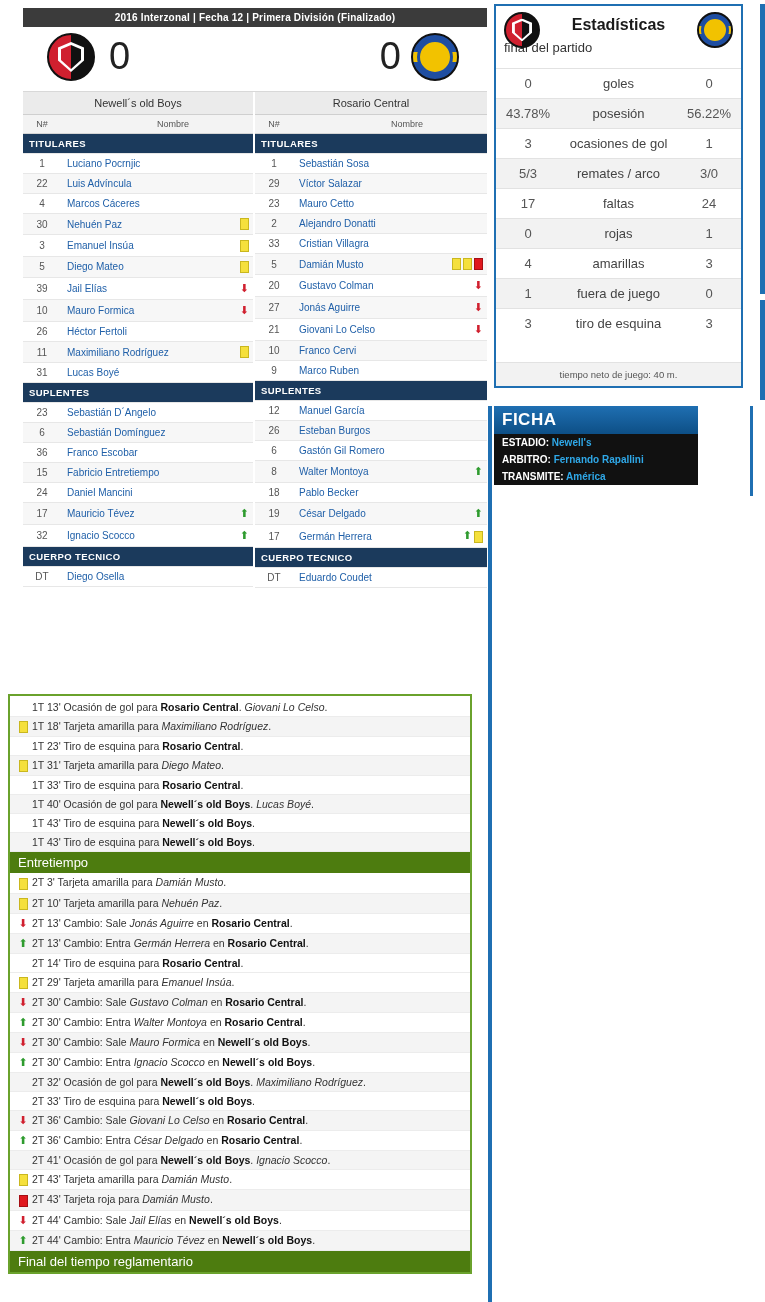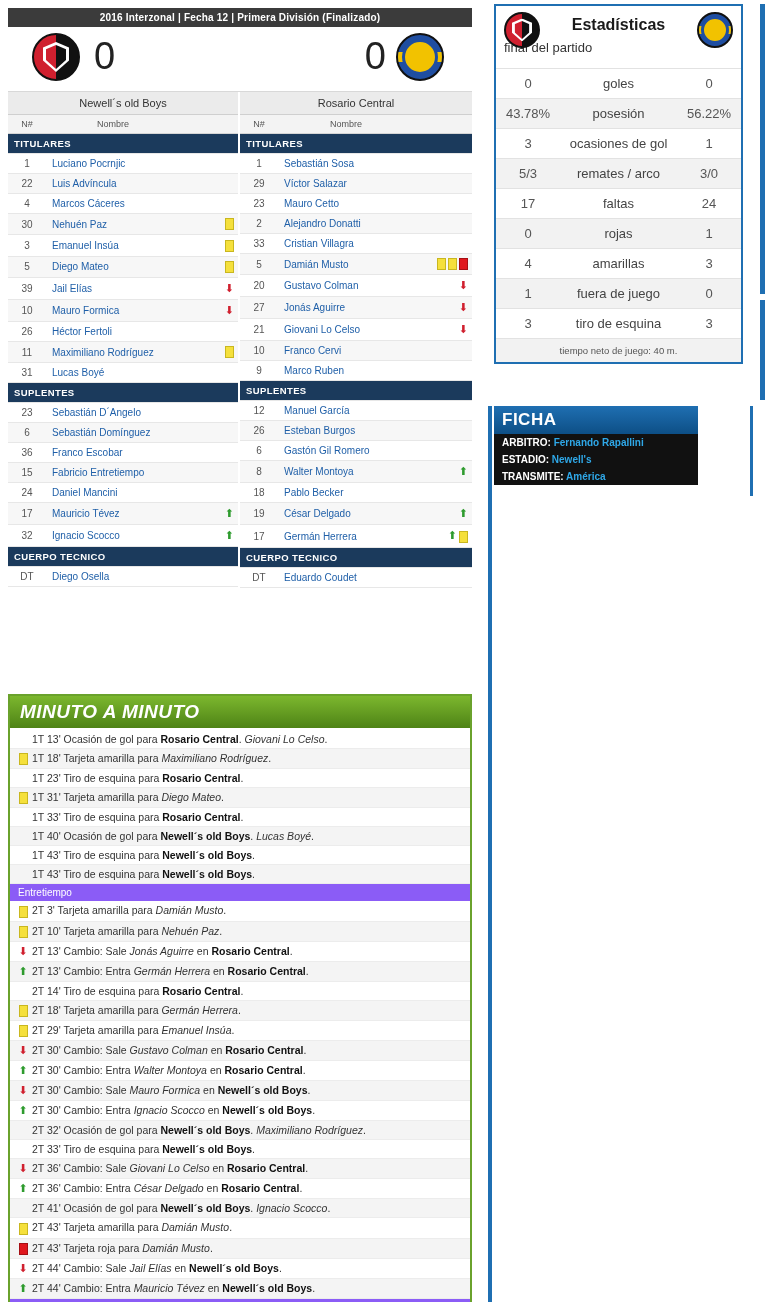--- a/index.html
+++ b/index.html
@@ -1,19 +1,19 @@
 <!DOCTYPE html>
 <html><head>
 <meta charset="utf-8">
 <style>
   html,body{margin:0;padding:0;background:#ffffff;}
   body{font-family:"Liberation Sans",sans-serif;width:765px;height:1302px;position:relative;font-size:11px;color:#222;}
 
   
-  #match-panel{position:absolute;left:8px;top:8px;width:464px;}
+  #match-panel{position:absolute;left:23px;top:8px;width:464px;}
   .match-header{background:#3b3b3b;color:#ffffff;text-align:center;font-size:10px;font-weight:bold;padding:4px 0;letter-spacing:0.2px;}
   .score-strip{background:#ffffff;height:64px;position:relative;}
   .crest{position:absolute;top:6px;width:52px;height:52px;}
   .crest.left{left:24px;}
   .crest.right{right:24px;}
   .crest-circle{width:48px;height:48px;border-radius:50%;position:relative;overflow:hidden;border:2px solid #111;box-sizing:border-box;}
   .nob-crest{background:linear-gradient(90deg,#d0202f 0 50%, #111 50% 100%);}
   .nob-crest .inner{position:absolute;left:50%;top:50%;transform:translate(-50%,-50%);width:26px;height:30px;background:#ffffff;clip-path:polygon(50% 0,100% 18%,100% 62%,50% 100%,0 62%,0 18%);}
   .nob-crest .inner2{position:absolute;left:50%;top:50%;transform:translate(-50%,-50%);width:20px;height:24px;background:linear-gradient(90deg,#d0202f 0 50%, #111 50% 100%);clip-path:polygon(50% 0,100% 18%,100% 62%,50% 100%,0 62%,0 18%);}
   .cara-crest{background:radial-gradient(circle at 50% 50%, #f2c200 0 38%, #1f4ea1 38% 100%);}
@@ -21,21 +21,21 @@
   .cara-crest .ring{position:absolute;left:50%;top:50%;transform:translate(-50%,-50%);width:30px;height:30px;border-radius:50%;border:3px solid #1f4ea1;background:#f2c200;}
   .score{position:absolute;top:8px;font-size:38px;color:#222;font-weight:500;}
   .score.left{left:86px;}
   .score.right{right:86px;}
 
   .teams-row{display:flex;border-top:1px solid #d8d8d8;}
   .team-col{width:50%;box-sizing:border-box;}
   .team-col.left{border-right:2px solid #ffffff;}
   .team-name{background:#ebebeb;text-align:center;font-size:11px;padding:5px 0;color:#333;border-bottom:1px solid #cfcfcf;}
   table.lineup{width:100%;border-collapse:collapse;table-layout:fixed;background:#ffffff;}
-  table.lineup th{background:#f3f3f3;color:#555;font-size:9px;font-weight:normal;text-align:center;padding:4px 6px;border-bottom:1px solid #d5d5d5;}
+  table.lineup th{background:#f3f3f3;color:#555;font-size:9px;font-weight:normal;text-align:right;padding:4px 6px;border-bottom:1px solid #d5d5d5;}
   table.lineup th.num{width:26px;text-align:center;}
   table.lineup td{font-size:10px;padding:4px 6px;border-bottom:1px solid #e7e7e7;color:#1f5fa8;}
   table.lineup td.num{width:26px;text-align:center;color:#555;}
   table.lineup td.icons{width:46px;text-align:right;white-space:nowrap;padding-right:4px;}
   tr.section td{background:#1b3a5c;color:#ffffff;font-weight:bold;font-size:9.5px;letter-spacing:0.4px;padding:4px 6px;}
   tr.alt td{background:#f7f7f7;}
   .ycard{display:inline-block;width:7px;height:10px;background:#f5e03c;border:1px solid #c9b71f;vertical-align:middle;margin-left:2px;}
   .rcard{display:inline-block;width:7px;height:10px;background:#e0181e;border:1px solid #a50f14;vertical-align:middle;margin-left:2px;}
   .arrow-down{color:#d0202f;font-size:11px;margin-left:2px;}
   .arrow-up{color:#2e9b2e;font-size:11px;margin-left:2px;}
@@ -45,21 +45,21 @@
   .stats-top{background:#ffffff;padding:6px 8px 2px 8px;position:relative;height:62px;box-sizing:border-box;}
   .stats-title{text-align:center;font-size:16px;font-weight:bold;color:#1a1a1a;padding-top:4px;}
   .stats-sub{text-align:left;font-size:13px;color:#333;padding-top:6px;}
   .mini-crest{position:absolute;top:6px;width:36px;height:36px;border-radius:50%;border:2px solid #111;box-sizing:border-box;overflow:hidden;}
   .mini-crest.l{left:8px;}
   .mini-crest.r{right:8px;}
   .stat-row{display:flex;align-items:center;font-size:13px;color:#444;border-top:1px solid #e2e2e2;padding:7px 6px;}
   .stat-row.alt{background:#f2f2f2;}
   .stat-v{width:52px;text-align:center;color:#555;}
   .stat-l{flex:1;text-align:center;}
-  .stats-foot{background:#f2f2f2;text-align:center;font-size:9.5px;color:#555;padding:6px 0;border-top:1px solid #e2e2e2;}
+  .stats-foot{background:#f2f2f2;text-align:center;font-size:9.5px;color:#555;padding:6px 0;border-top:1px solid #e2e2e2;margin-top:24px;}
 
   
   #ficha-panel{position:absolute;left:494px;top:406px;width:204px;background:#111111;color:#ffffff;}
   .ficha-head{background:linear-gradient(180deg,#1f6fb2,#0d4f86);font-size:17px;font-weight:bold;padding:4px 8px;letter-spacing:0.5px;}
   .ficha-row{font-size:10px;padding:3px 8px;font-weight:bold;}
   .ficha-row .val{color:#2fa8e8;font-weight:bold;}
 
   
   .blue-strip{position:absolute;background:#1f6fb2;}
 
@@ -67,21 +67,21 @@
   #mam-panel{position:absolute;left:8px;top:694px;width:464px;border:2px solid #6aa22c;box-sizing:border-box;background:#ffffff;}
   .mam-head{background:linear-gradient(180deg,#7cb72e,#4e8316);padding:5px 10px;}
   .mam-head span{font-size:19px;font-weight:bold;color:#ffffff;font-style:italic;letter-spacing:0.5px;}
   .mam-list{padding:2px 0 0 0;}
   .mam-item{display:flex;align-items:flex-start;font-size:10.5px;padding:3px 6px 3px 4px;border-bottom:1px solid #ececec;color:#333;}
   .mam-item.alt{background:#f4f4f4;}
   .mam-ico{width:16px;text-align:center;flex:0 0 16px;}
   .mam-txt{flex:1;padding-left:2px;}
   .mam-txt b{font-weight:bold;color:#111;}
   .mam-txt i{font-style:italic;}
-  .mam-sep{background:#8b5cf6;color:#ffffff;font-size:10px;padding:3px 8px;}
+  .mam-sep{background:#4d7c0f;color:#ffffff;font-size:13px;padding:3px 8px;}
 </style>
 </head>
 <body>
 
 <div id="match-panel">
   <div class="match-header">2016 Interzonal | Fecha 12 | Primera División (Finalizado)</div>
 
   <div class="score-strip">
     <div class="crest left">
       <div class="crest-circle nob-crest">
@@ -405,37 +405,34 @@
 </div>
 
 <div class="blue-strip" style="left:760px;top:4px;width:5px;height:290px;"></div>
 <div class="blue-strip" style="left:760px;top:300px;width:5px;height:100px;"></div>
 <div class="blue-strip" style="left:488px;top:406px;width:4px;height:896px;"></div>
 <div class="blue-strip" style="left:750px;top:406px;width:3px;height:90px;"></div>
 
 <div id="ficha-panel">
   <div class="ficha-head">FICHA</div>
   <div class="ficha-row">
+    <span>ESTADIO:</span>
+    <span class="val">Newell's</span>
+  </div>
+  <div class="ficha-row">
     <span>ARBITRO:</span>
     <span class="val">Fernando Rapallini</span>
-  </div>
-  <div class="ficha-row">
-    <span>ESTADIO:</span>
-    <span class="val">Newell's</span>
   </div>
   <div class="ficha-row">
     <span>TRANSMITE:</span>
     <span class="val">América</span>
   </div>
 </div>
 
 <div id="mam-panel">
-  <div class="mam-head">
-    <span>MINUTO A MINUTO</span>
-  </div>
   <div class="mam-list" id="mam-list">
       <div class="mam-item ">
         <div class="mam-ico"></div>
         <div class="mam-txt">1T 13' Ocasión de gol para <b>Rosario Central</b>. <i>Giovani Lo Celso</i>.</div>
       </div>
       <div class="mam-item alt">
         <div class="mam-ico"><span class="ycard"></span></div>
         <div class="mam-txt">1T 18' Tarjeta amarilla para <i>Maximiliano Rodríguez</i>.</div>
       </div>
       <div class="mam-item ">
@@ -476,24 +473,20 @@
         <div class="mam-txt">2T 13' Cambio: Sale <i>Jonás Aguirre</i> en <b>Rosario Central</b>.</div>
       </div>
       <div class="mam-item alt">
         <div class="mam-ico"><span class="arrow-up">⬆</span></div>
         <div class="mam-txt">2T 13' Cambio: Entra <i>Germán Herrera</i> en <b>Rosario Central</b>.</div>
       </div>
       <div class="mam-item ">
         <div class="mam-ico"></div>
         <div class="mam-txt">2T 14' Tiro de esquina para <b>Rosario Central</b>.</div>
       </div>
-      <div class="mam-item alt">
-        <div class="mam-ico"><span class="ycard"></span></div>
-        <div class="mam-txt">2T 18' Tarjeta amarilla para <i>Germán Herrera</i>.</div>
-      </div>
       <div class="mam-item ">
         <div class="mam-ico"><span class="ycard"></span></div>
         <div class="mam-txt">2T 29' Tarjeta amarilla para <i>Emanuel Insúa</i>.</div>
       </div>
       <div class="mam-item alt">
         <div class="mam-ico"><span class="arrow-down">⬇</span></div>
         <div class="mam-txt">2T 30' Cambio: Sale <i>Gustavo Colman</i> en <b>Rosario Central</b>.</div>
       </div>
       <div class="mam-item ">
         <div class="mam-ico"><span class="arrow-up">⬆</span></div>

